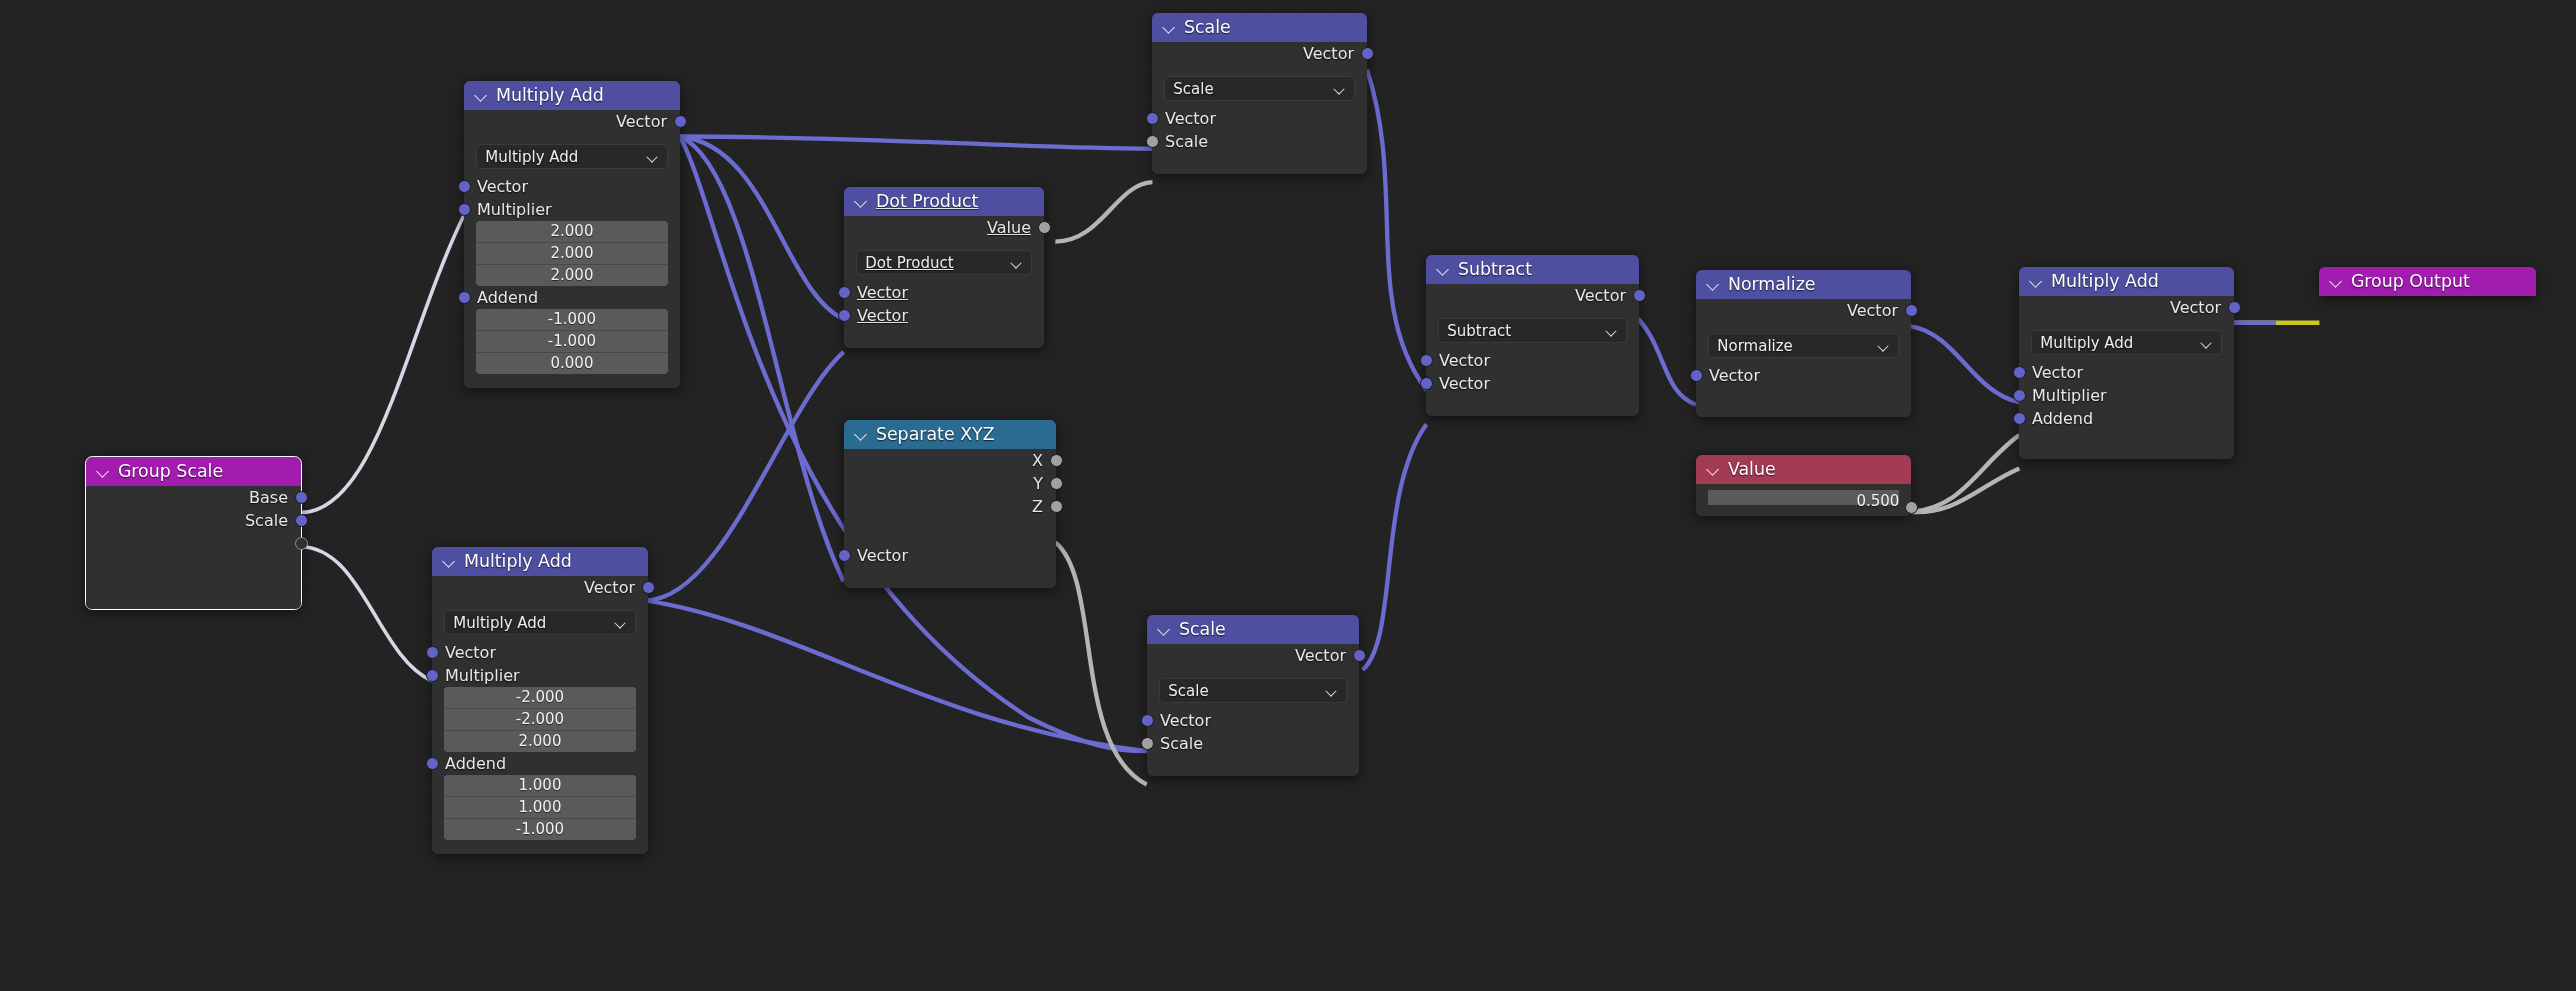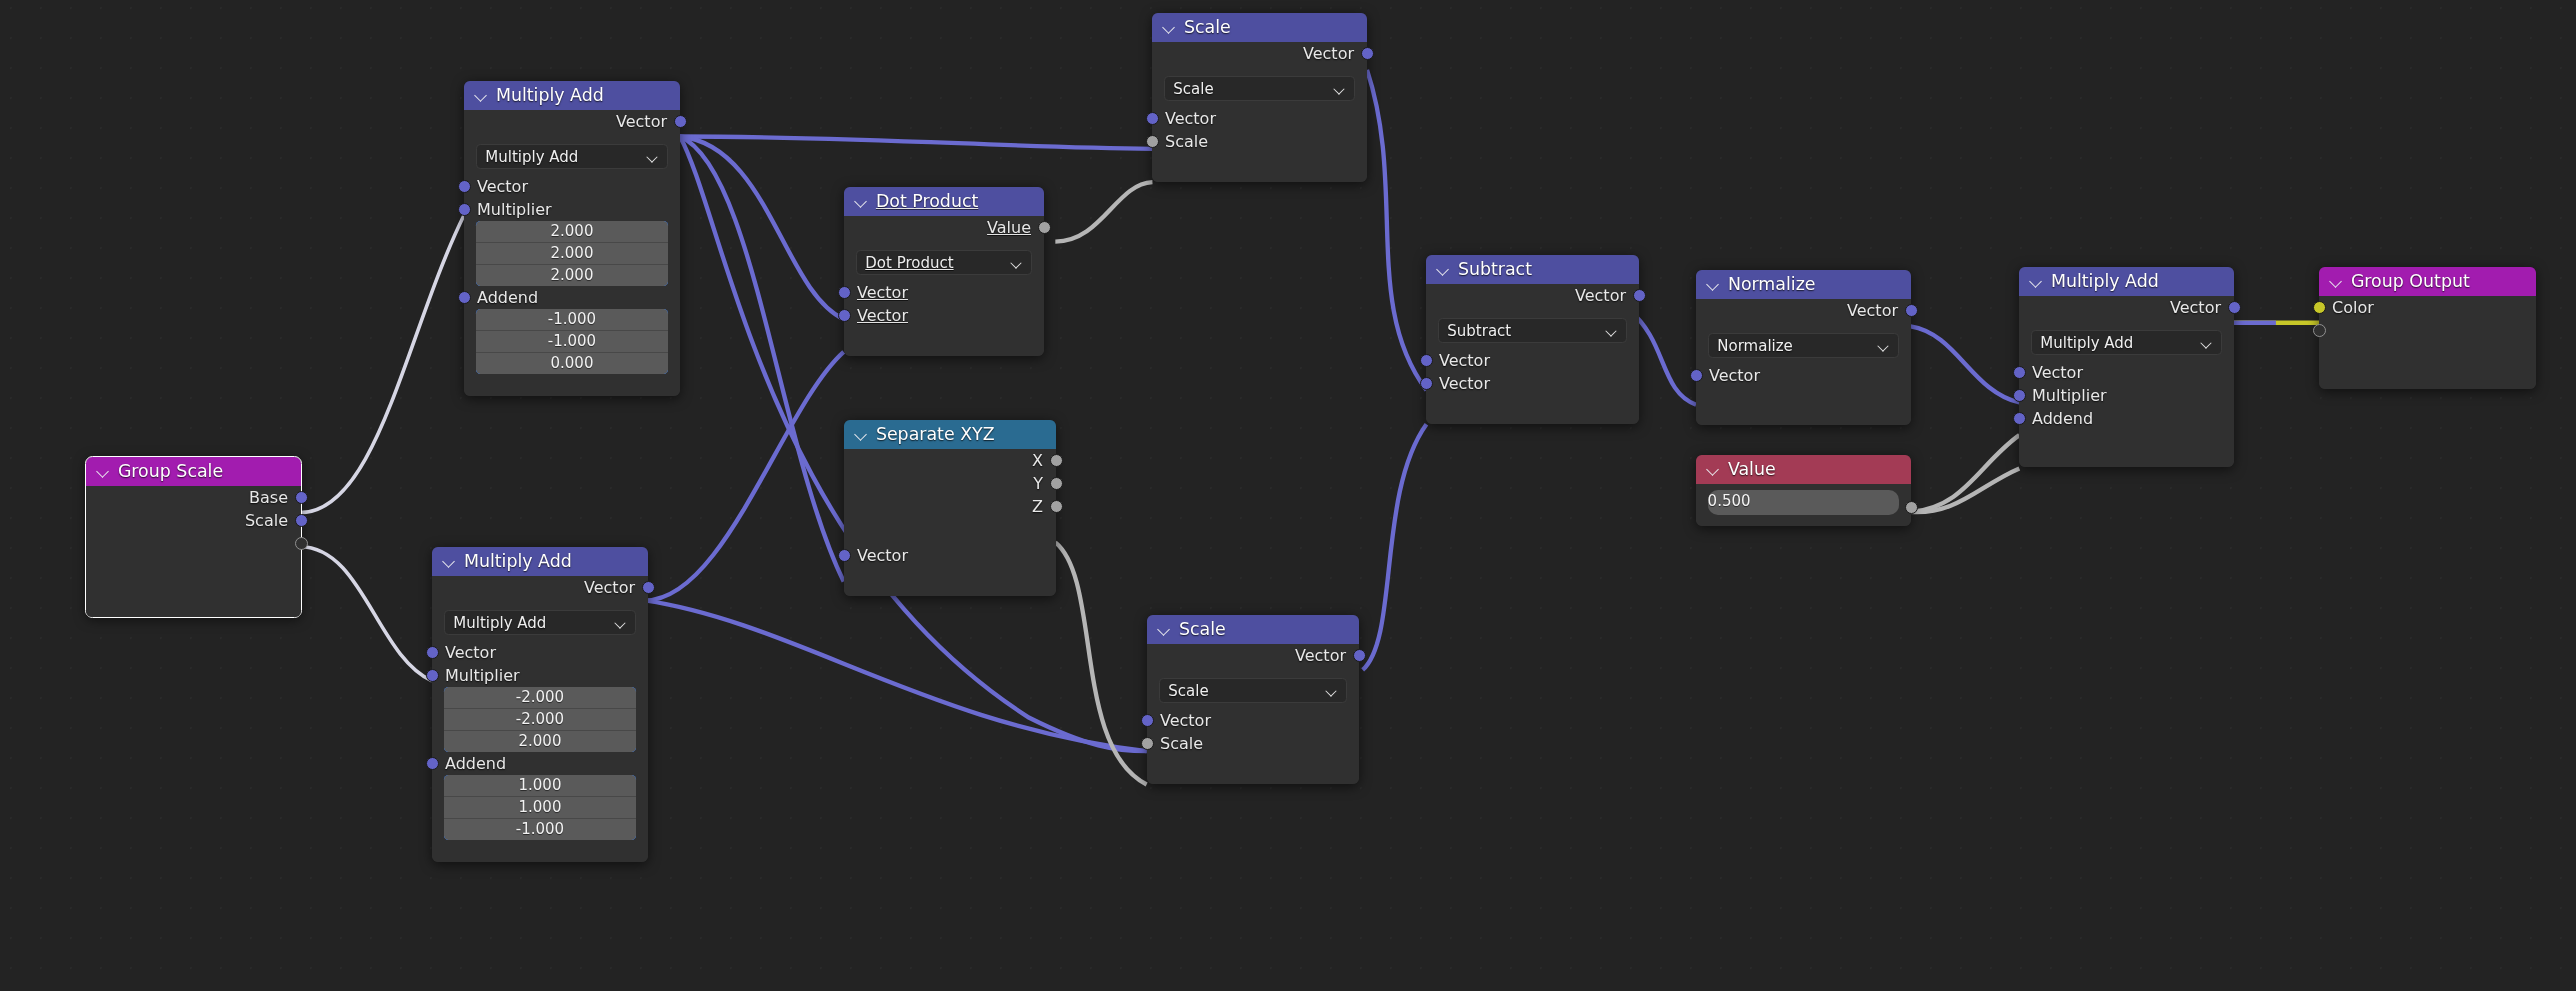--- a/index.html
+++ b/index.html
@@ -46,21 +46,21 @@
   .chev{display:inline-block;width:11.6px;height:11.6px;position:relative;top:-1.4px;flex:0 0 11.6px;}
   .chev:before{
     content:"";position:absolute;left:0.7px;top:2.2px;width:8px;height:8px;
     border-left:1.9px solid #e9e9ee;border-bottom:1.9px solid #e9e9ee;
     transform:rotate(-45deg);
   }
   .node-body{
     background:#303030;
     border-radius:0 0 5.8px 5.8px;
     position:relative;
-    padding-bottom:22px;
+    padding-bottom:14px;
   }
 
   .row{position:relative;height:23px;display:flex;align-items:center;box-sizing:border-box;}
   .row.out{justify-content:flex-end;padding-right:13px;}
   .row.in{justify-content:flex-start;padding-left:13px;}
   .row .lbl{font-size:16px;color:#e8e8e8;text-shadow:0 0.7px 1.4px rgba(0,0,0,0.8);white-space:nowrap;}
 
   .sock{
     position:absolute;width:13px;height:13px;border-radius:50%;
     border:1.1px solid #1a1a1a;box-sizing:border-box;
@@ -97,22 +97,22 @@
     font-size:15px;color:#f2f2f2;
     background:#5a5a5a;
     border-bottom:0.7px solid #484848;
     text-shadow:0 0.7px 0.7px rgba(0,0,0,0.55);
   }
   .vecfield .f:last-child{border-bottom:none;}
   .vecfield.r3 .f:nth-child(1){border-radius:4.3px 4.3px 0 0;}
   .vecfield.r3 .f:nth-child(3){border-radius:0 0 4.3px 4.3px;}
 
   .valuefield{
-    margin:5.8px 11.6px 2.9px 11.6px;height:25px;line-height:23px;
-    border-radius:10px;background:#5a5a5a;text-align:left;
+    margin:5.8px 11.6px 2.9px 11.6px;height:15px;line-height:23px;
+    border-radius:0;background:#5a5a5a;text-align:right;
     font-size:15px;color:#f4f4f4;text-shadow:0 0.7px 0.7px rgba(0,0,0,0.55);
   }
   .spacer{height:7.2px;}
 </style>
 </head>
 <body>
 
 <div id="editor">
 
 <svg id="links" viewBox="0 0 3554 1368">
@@ -448,26 +448,16 @@
     </div>
     <div class="spacer" style="height:14.5px;"></div>
   </div>
 </div>
 
 <div class="node" style="left:2319px;top:267px;width:217px;">
   <div class="node-header hdr-group">
     <span class="chev"></span>
     <span>Group Output</span>
   </div>
-  <div class="node-body" style="min-height:71px;">
-    <div class="row in">
-      <span class="sock left color"></span>
-      <span class="lbl">Color</span>
-    </div>
-    <div class="row in">
-      <span class="sock left empty"></span>
-    </div>
-    <div class="spacer"></div>
-  </div>
 </div>
 
 </div>
 
 
 </body></html>

